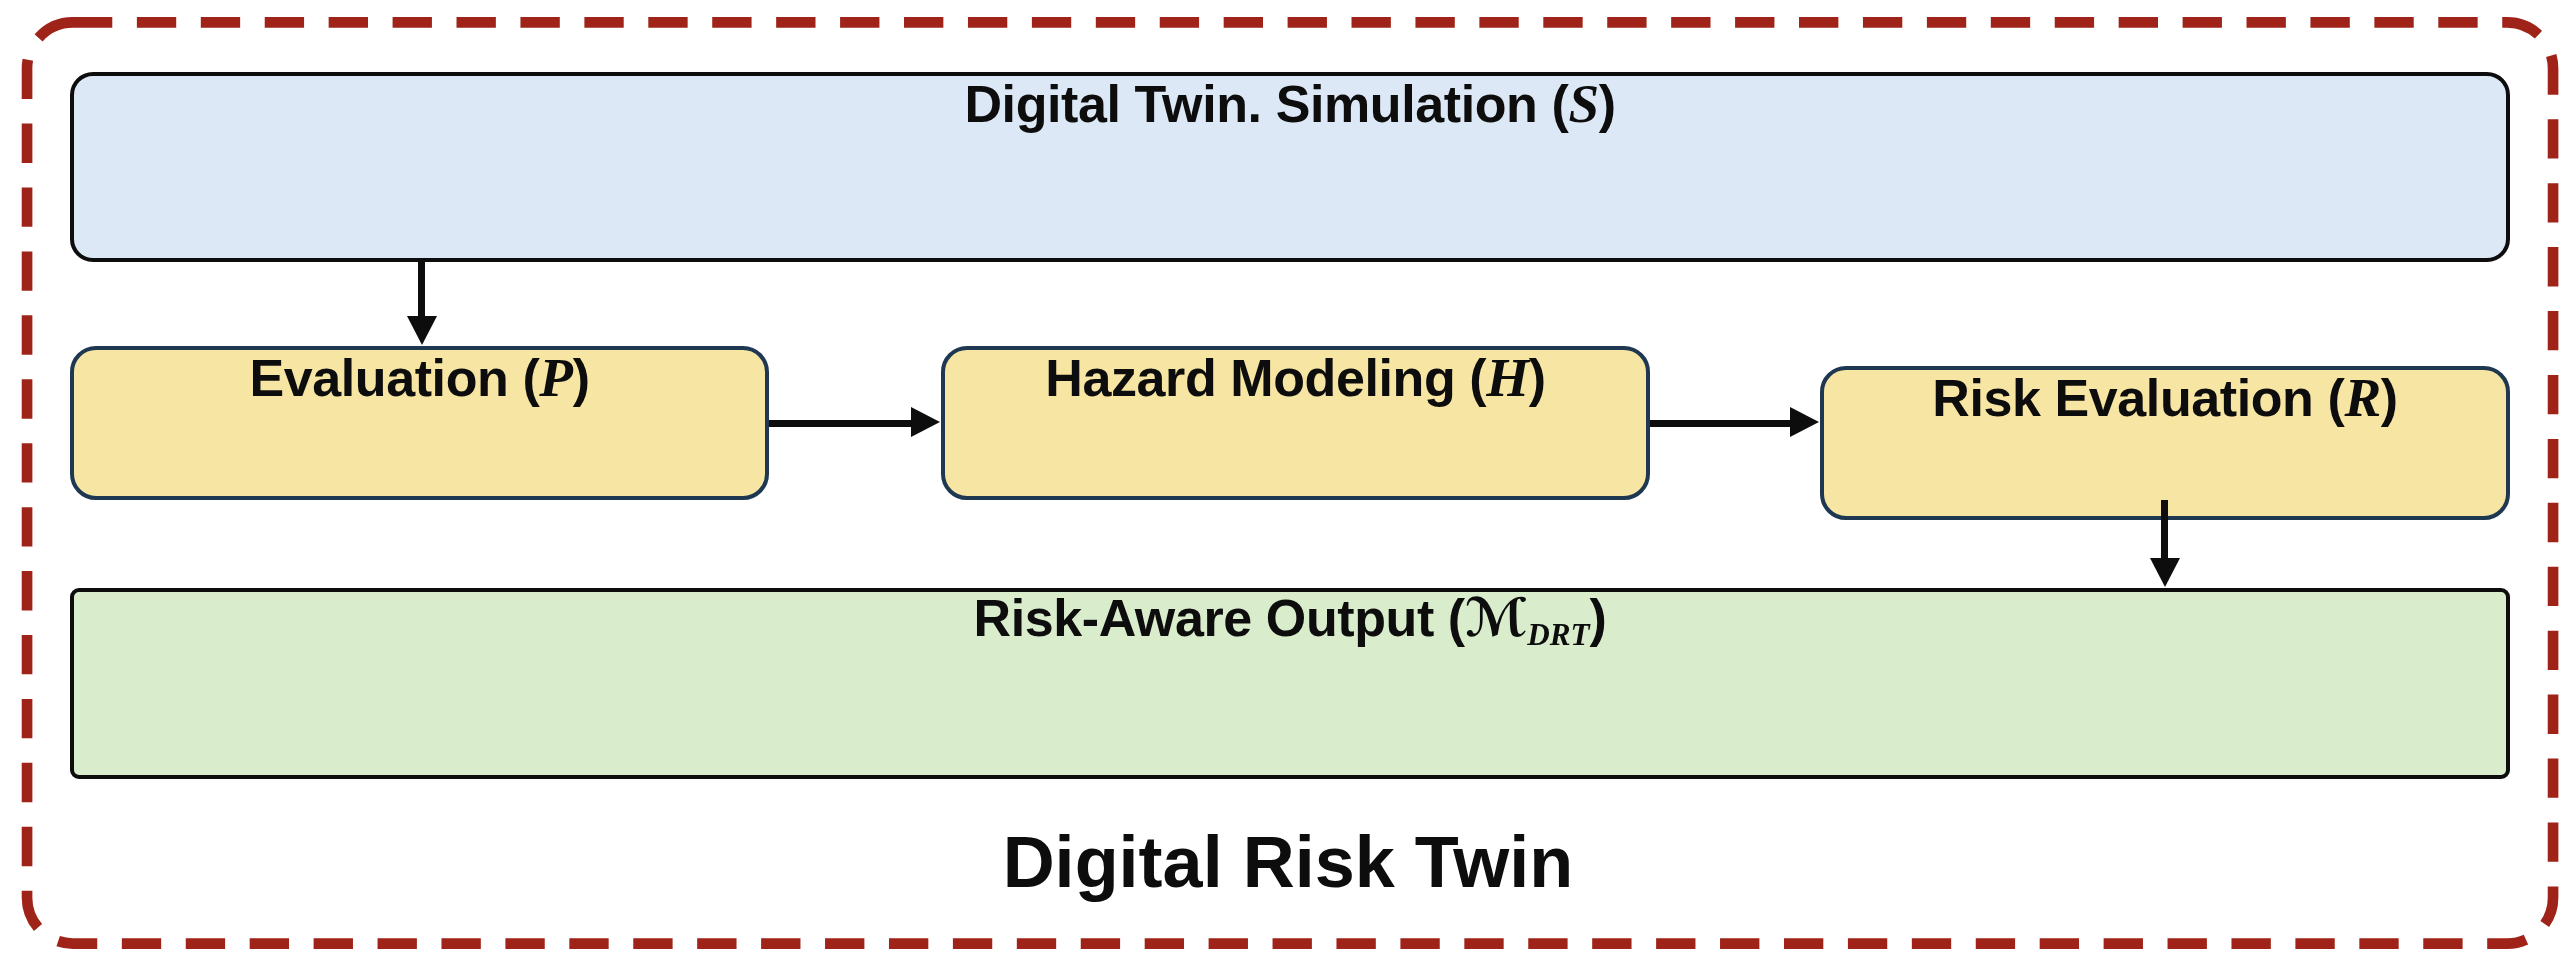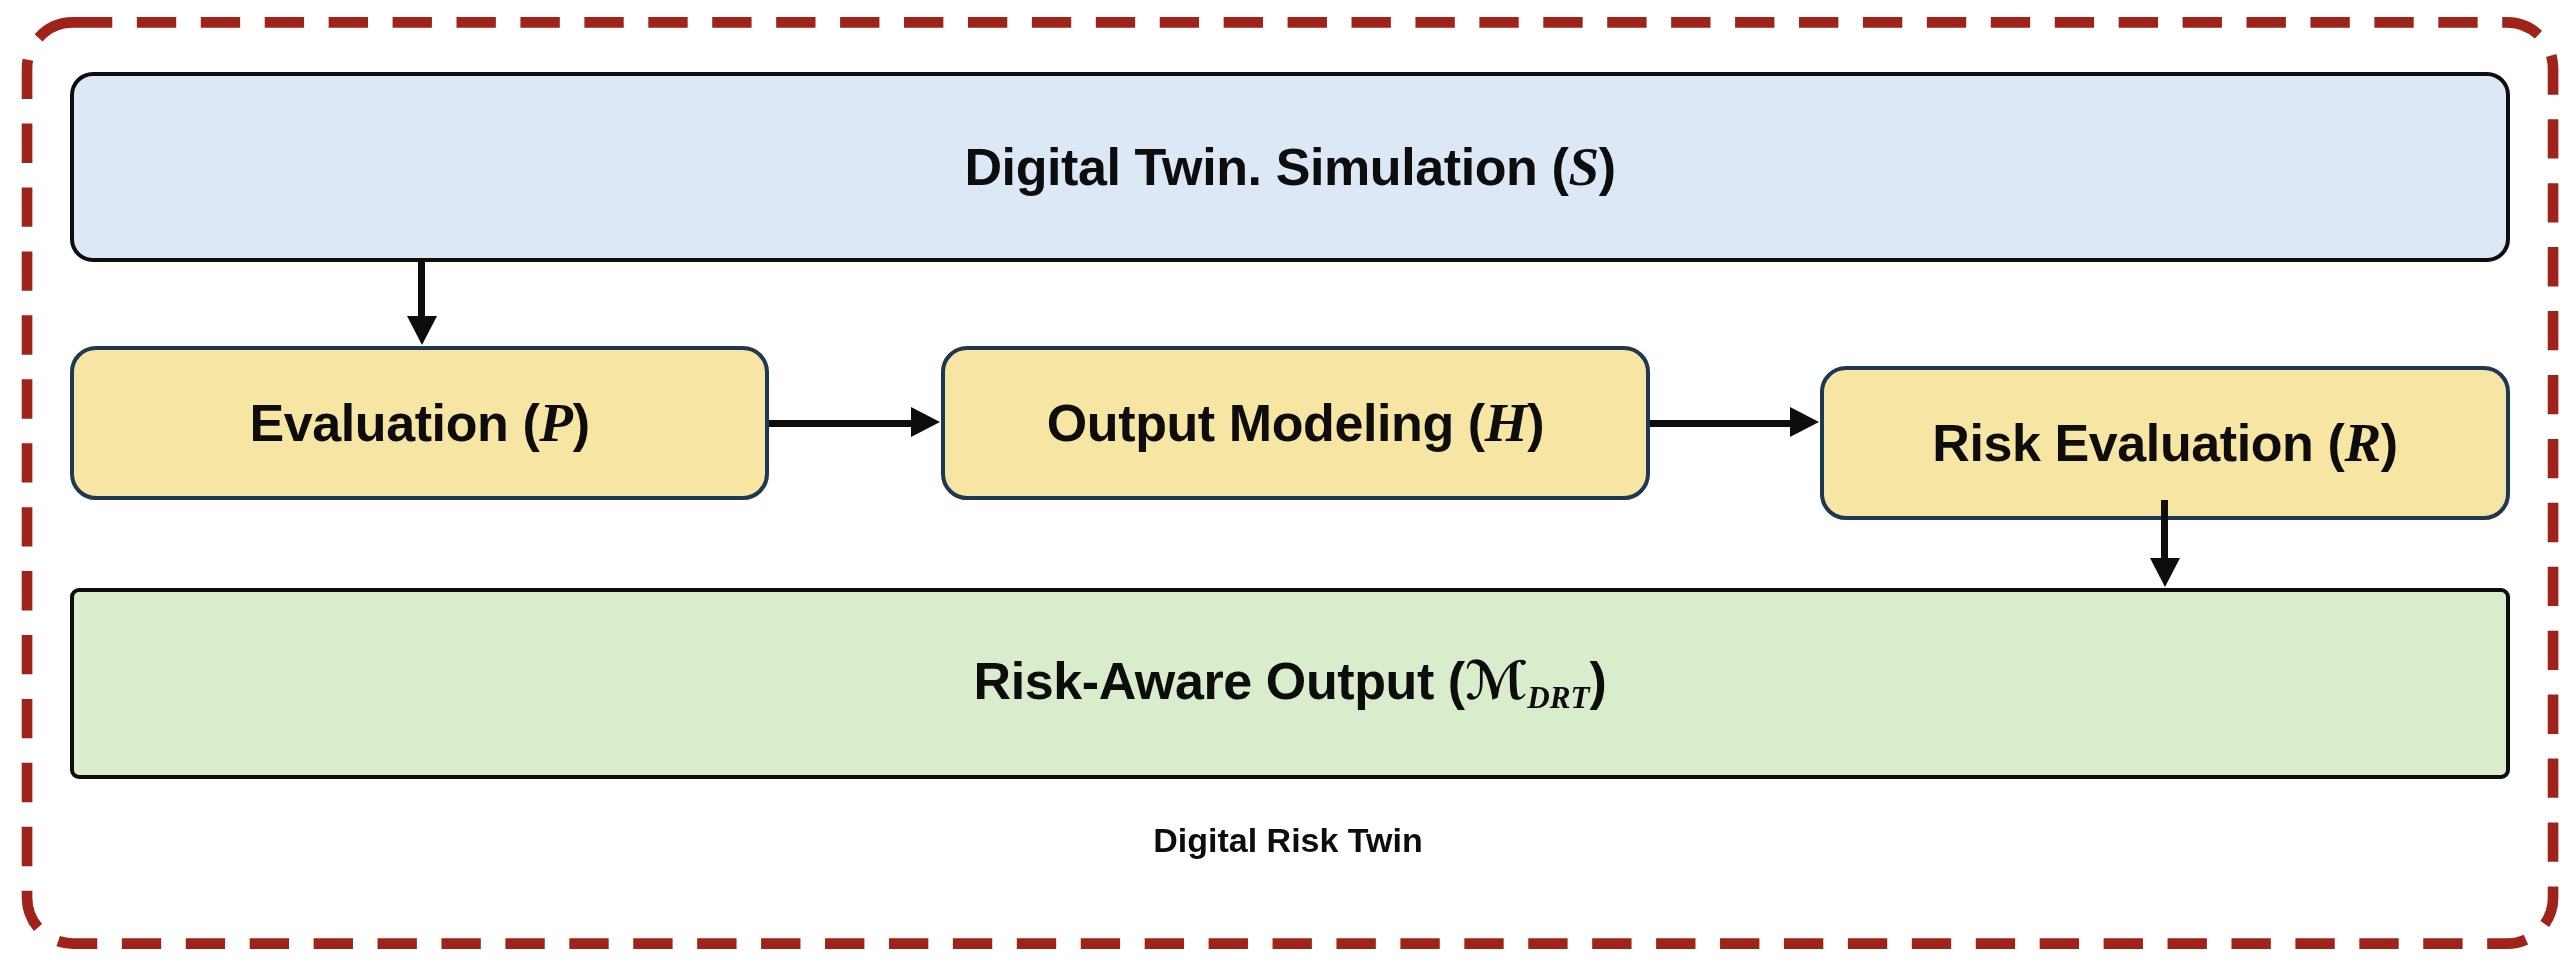--- a/index.html
+++ b/index.html
@@ -18,21 +18,21 @@
   .boundary-svg {
     position: absolute;
     left: 0; top: 0;
     width: 2576px;
     height: 975px;
   }
   .box {
     position: absolute;
     box-sizing: border-box;
     display: flex;
-    align-items: center;
+    align-items: flex-start;
     justify-content: center;
     text-align: center;
   }
   .box .label {
     font-weight: 700;
     font-size: 52px;
     letter-spacing: -0.4px;
     color: var(--text);
     white-space: nowrap;
     line-height: 1;
@@ -80,21 +80,21 @@
     background: var(--output-fill);
     border: 4.1px solid var(--box-border);
     border-radius: 9px;
   }
   .caption {
     position: absolute;
     left: 0; top: 821px;
     width: 2576px;
     text-align: center;
     font-weight: 700;
-    font-size: 34px;
+    font-size: 72px;
     color: var(--text);
   }
   .arrow-part { position: absolute; }
   .shaft-v { width: 7.4px;  background: var(--arrow); }
   .shaft-h { height: 7.4px; background: var(--arrow); }
   .head-down {
     width: 0; height: 0;
     border-left: 15.6px solid transparent;
     border-right: 15.6px solid transparent;
     border-top: 29.5px solid var(--arrow);
@@ -127,21 +127,21 @@
   <div class="box box-process box-projection">
     <span class="label"><span>Evaluation (</span><span class="mathvar">P</span><span>)</span></span>
   </div>
 
   <div>
     <div class="arrow-part shaft-h" style="left:769px; top:420px; width:146px;"></div>
     <div class="arrow-part head-right" style="left:911px; top:407px;"></div>
   </div>
 
   <div class="box box-process box-hazard">
-    <span class="label"><span>Output Modeling (</span><span class="mathvar">H</span><span>)</span></span>
+    <span class="label"><span>Hazard Modeling (</span><span class="mathvar">H</span><span>)</span></span>
   </div>
 
   <div>
     <div class="arrow-part shaft-h" style="left:1650px; top:420px; width:142px;"></div>
     <div class="arrow-part head-right" style="left:1790px; top:407px;"></div>
   </div>
 
   <div class="box box-process box-risk">
     <span class="label"><span>Risk Evaluation (</span><span class="mathvar">R</span><span>)</span></span>
   </div>

